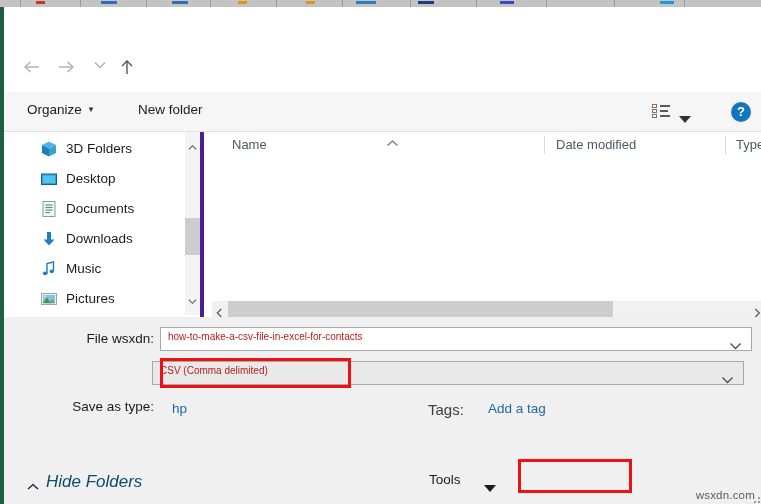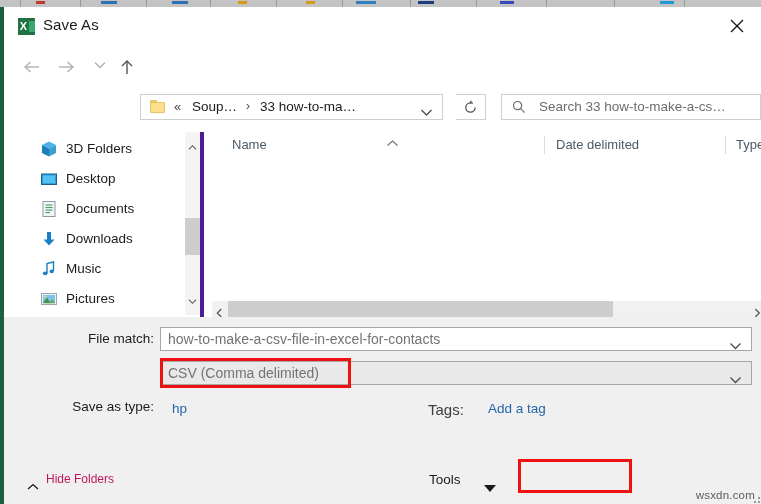--- a/index.html
+++ b/index.html
@@ -298,30 +298,30 @@
   .lbl-authors   { left: 20px; top: 84px;  width: 130px; color: #3e3e3e; }
 
   .combo {
     position: absolute;
     height: 24px;
     border: 1px solid #a7a7a7;
     box-sizing: border-box;
   }
   .combo .cval {
     position: absolute; left: 7px; top: 3px;
-    font-size: 14px; color: #737373;
+    font-size: 10px; color: #b91c1c;
     white-space: nowrap;
   }
   .combo .ccaret { position: absolute; right: 9px; top: 8px; }
   .combo-filename {
     left: 156px; top: 10px; width: 592px;
     background: #ffffff;
   }
   .combo-savetype {
-    left: 156px; top: 44px; width: 592px;
+    left: 148px; top: 44px; width: 592px;
     background: #e9e9e9;
   }
 
   .highlight-box {
     position: absolute;
     border: 3px solid #ee1111;
     box-sizing: border-box;
     pointer-events: none;
   }
   .hl-savetype { left: 156px; top: 41px; width: 191px; height: 30px; }
@@ -341,21 +341,21 @@
   }
 
   
   .footer {
     position: absolute; left: 0; top: 449px;
     width: 757px; height: 48px;
     background: #f0f0f0;
   }
   .hide-folders {
     position: absolute; left: 23px; top: 16px;
-    font-size: 12px; color: #be185d;
+    font-size: 17px; color: #0c4a6e; font-style: italic;
   }
   .hide-caret { position: absolute; left: 23px; top: 21px; }
   .tools-btn {
     position: absolute; left: 425px; top: 16px;
     font-size: 13.5px; color: #1b1b1b;
   }
   .tools-caret { position: absolute; left: 480px; top: 22px; }
 
   .watermark {
     position: absolute; right: 6px; bottom: 3px;
@@ -387,32 +387,20 @@
     <div class="tb-seg" style="left:476px;width:56px;"></div>
     <div class="tb-chip" style="left:500px;width:14px;background:#3949c0;"></div>
     <div class="tb-seg" style="left:546px;width:56px;"></div>
     <div class="tb-seg" style="left:614px;width:56px;"></div>
     <div class="tb-chip" style="left:660px;width:14px;background:#1e9ad6;"></div>
     <div class="tb-seg" style="left:684px;width:56px;"></div>
   </div>
 
   <div class="dialog">
 
-    <div class="titlebar">
-      <div class="excel-icon">
-        <div class="sheetbit"></div>
-      </div>
-      <div class="title-text">Save As</div>
-      <div class="close-btn">
-        <svg width="14" height="14" viewBox="0 0 14 14">
-          <line x1="1" y1="1" x2="13" y2="13" stroke="#121212" stroke-width="1.3"></line>
-          <line x1="13" y1="1" x2="1" y2="13" stroke="#121212" stroke-width="1.3"></line>
-        </svg>
-      </div>
-    </div>
 
     <div class="navbar">
 
       <div class="navbtn nav-back">
         <svg width="18" height="14" viewBox="0 0 18 14">
           <line x1="2" y1="7" x2="16" y2="7" stroke="#b0b0b0" stroke-width="1.4"></line>
           <polyline points="7.5,2 2,7 7.5,12" fill="none" stroke="#b0b0b0" stroke-width="1.4"></polyline>
         </svg>
       </div>
 
@@ -463,20 +451,41 @@
         <div class="search-icon">
           <svg width="14" height="14" viewBox="0 0 14 14">
             <circle cx="5.6" cy="5.6" r="4.1" fill="none" stroke="#6d6d6d" stroke-width="1.2"></circle>
             <line x1="8.7" y1="8.7" x2="12.6" y2="12.6" stroke="#6d6d6d" stroke-width="1.2"></line>
           </svg>
         </div>
         <div class="search-placeholder">Search 33 how-to-make-a-cs…</div>
       </div>
     </div>
 
+    <div class="cmdbar">
+      <div class="cmd-organize">
+        <span>Organize</span><span class="caret">▾</span>
+      </div>
+      <div class="cmd-newfolder">New folder</div>
+
+      <div class="view-icon">
+        <div class="sq" style="top:0px"></div>
+        <div class="sq" style="top:5px"></div>
+        <div class="sq" style="top:10px"></div>
+        <div class="ln" style="top:1px;width:10px"></div>
+        <div class="ln" style="top:6px;width:8px"></div>
+        <div class="ln" style="top:11px;width:10px"></div>
+      </div>
+      <div class="view-caret">
+        <svg width="12" height="7" viewBox="0 0 12 7">
+          <polygon points="0,0 12,0 6,7" fill="#303030"></polygon>
+        </svg>
+      </div>
+      <div class="help-btn">?</div>
+    </div>
 
     <div class="body-area">
 
       <div class="sidebar">
 
         <div class="tree-item" style="top:6px">
           <span class="ti-icon">
             <svg width="18" height="18" viewBox="0 0 18 18">
               <polygon points="9,1.5 16,5 9,8.5 2,5" fill="#4bb3e6"></polygon>
               <polygon points="2,5 9,8.5 9,16.5 2,13" fill="#1d7fb8"></polygon>
@@ -560,21 +569,21 @@
 
       <div class="filepane">
         <div class="col-head">
           <div class="sort-caret">
             <svg width="13" height="7" viewBox="0 0 13 7">
               <polyline points="1.5,5.5 6.5,1 11.5,5.5" fill="none" stroke="#6a7682" stroke-width="1.2"></polyline>
             </svg>
           </div>
           <div class="col col-name">Name</div>
           <div class="col-divider" style="left:340px"></div>
-          <div class="col col-date">Date delimited</div>
+          <div class="col col-date">Date modified</div>
           <div class="col-divider" style="left:521px"></div>
           <div class="col col-type">Type</div>
         </div>
 
 
         <div class="h-scroll">
           <div class="arr-l">
             <svg width="7" height="10" viewBox="0 0 7 10">
               <polyline points="5.3,1 1.3,5 5.3,9" fill="none" stroke="#555" stroke-width="1.2"></polyline>
             </svg>
@@ -584,21 +593,21 @@
             <svg width="7" height="10" viewBox="0 0 7 10">
               <polyline points="1.3,1 5.3,5 1.3,9" fill="none" stroke="#555" stroke-width="1.2"></polyline>
             </svg>
           </div>
         </div>
       </div>
     </div>
 
     <div class="formarea">
 
-      <div class="frm-label lbl-filename">File match:</div>
+      <div class="frm-label lbl-filename">File wsxdn:</div>
       <div class="combo combo-filename">
         <div class="cval">how-to-make-a-csv-file-in-excel-for-contacts</div>
         <div class="ccaret">
           <svg width="13" height="8" viewBox="0 0 13 8">
             <polyline points="1.5,1.5 6.5,6.5 11.5,1.5" fill="none" stroke="#4a4a4a" stroke-width="1.3"></polyline>
           </svg>
         </div>
       </div>
 
       <div class="frm-label lbl-savetype">Save as type:</div>

